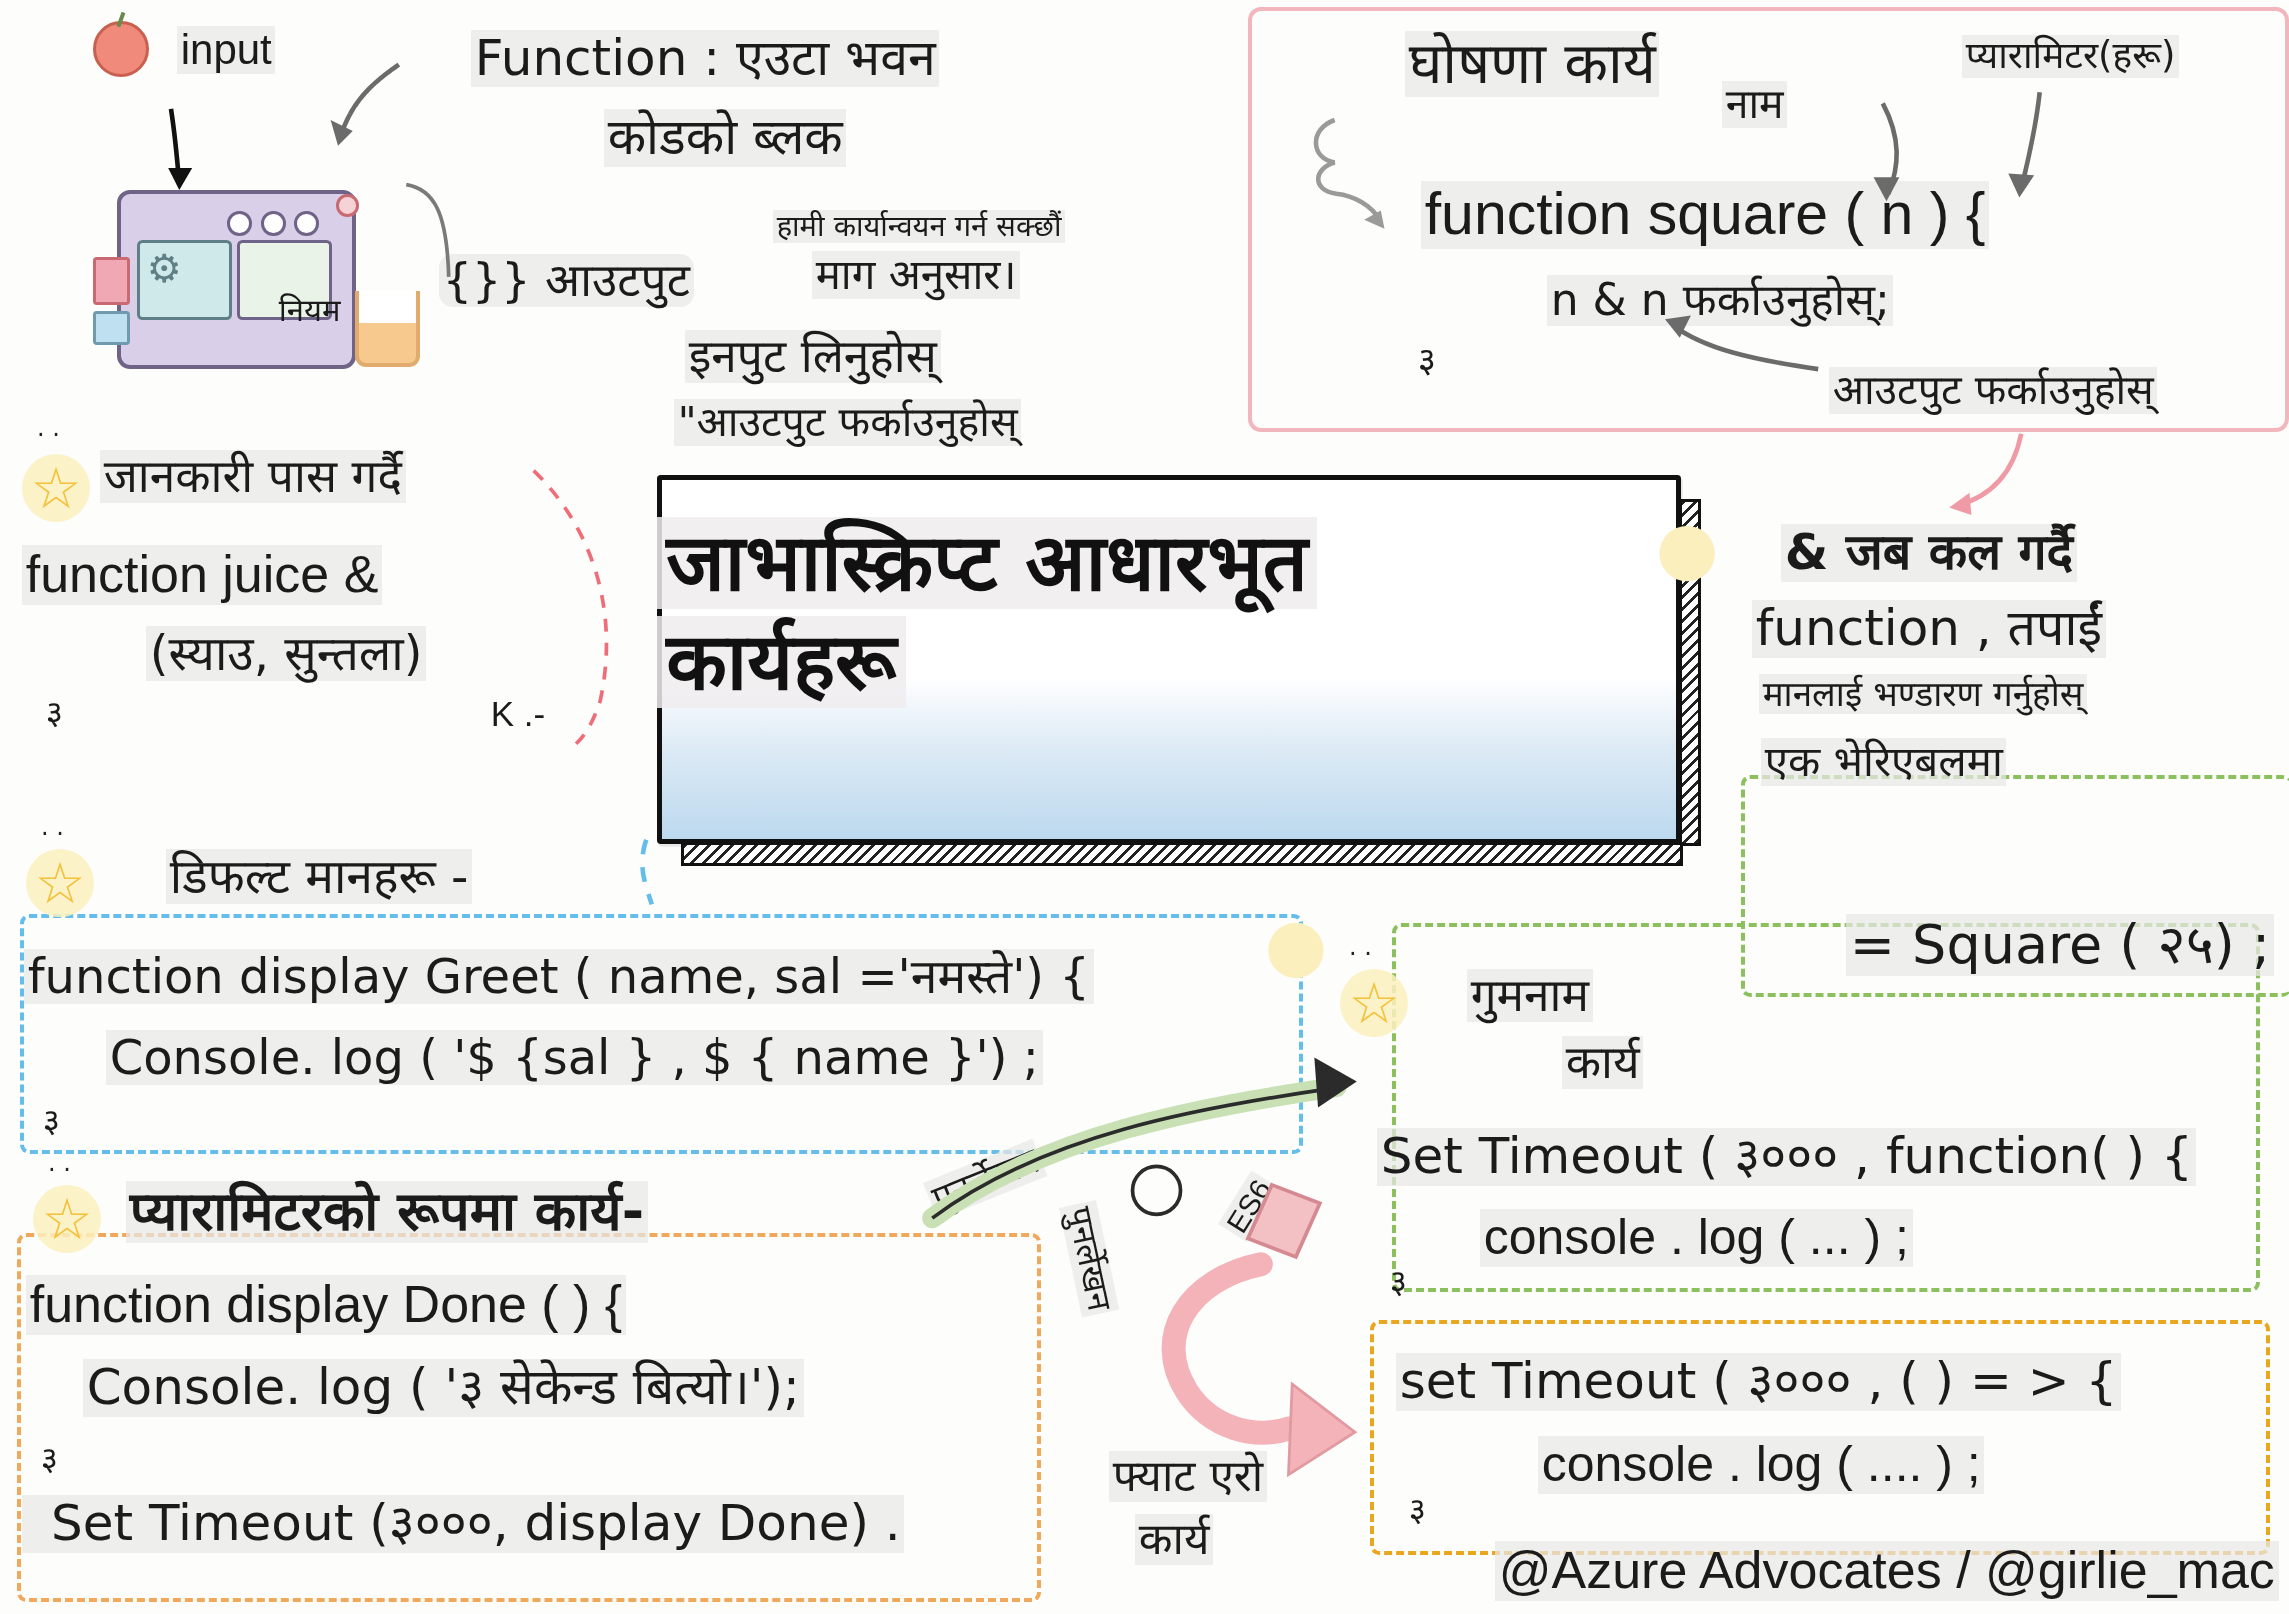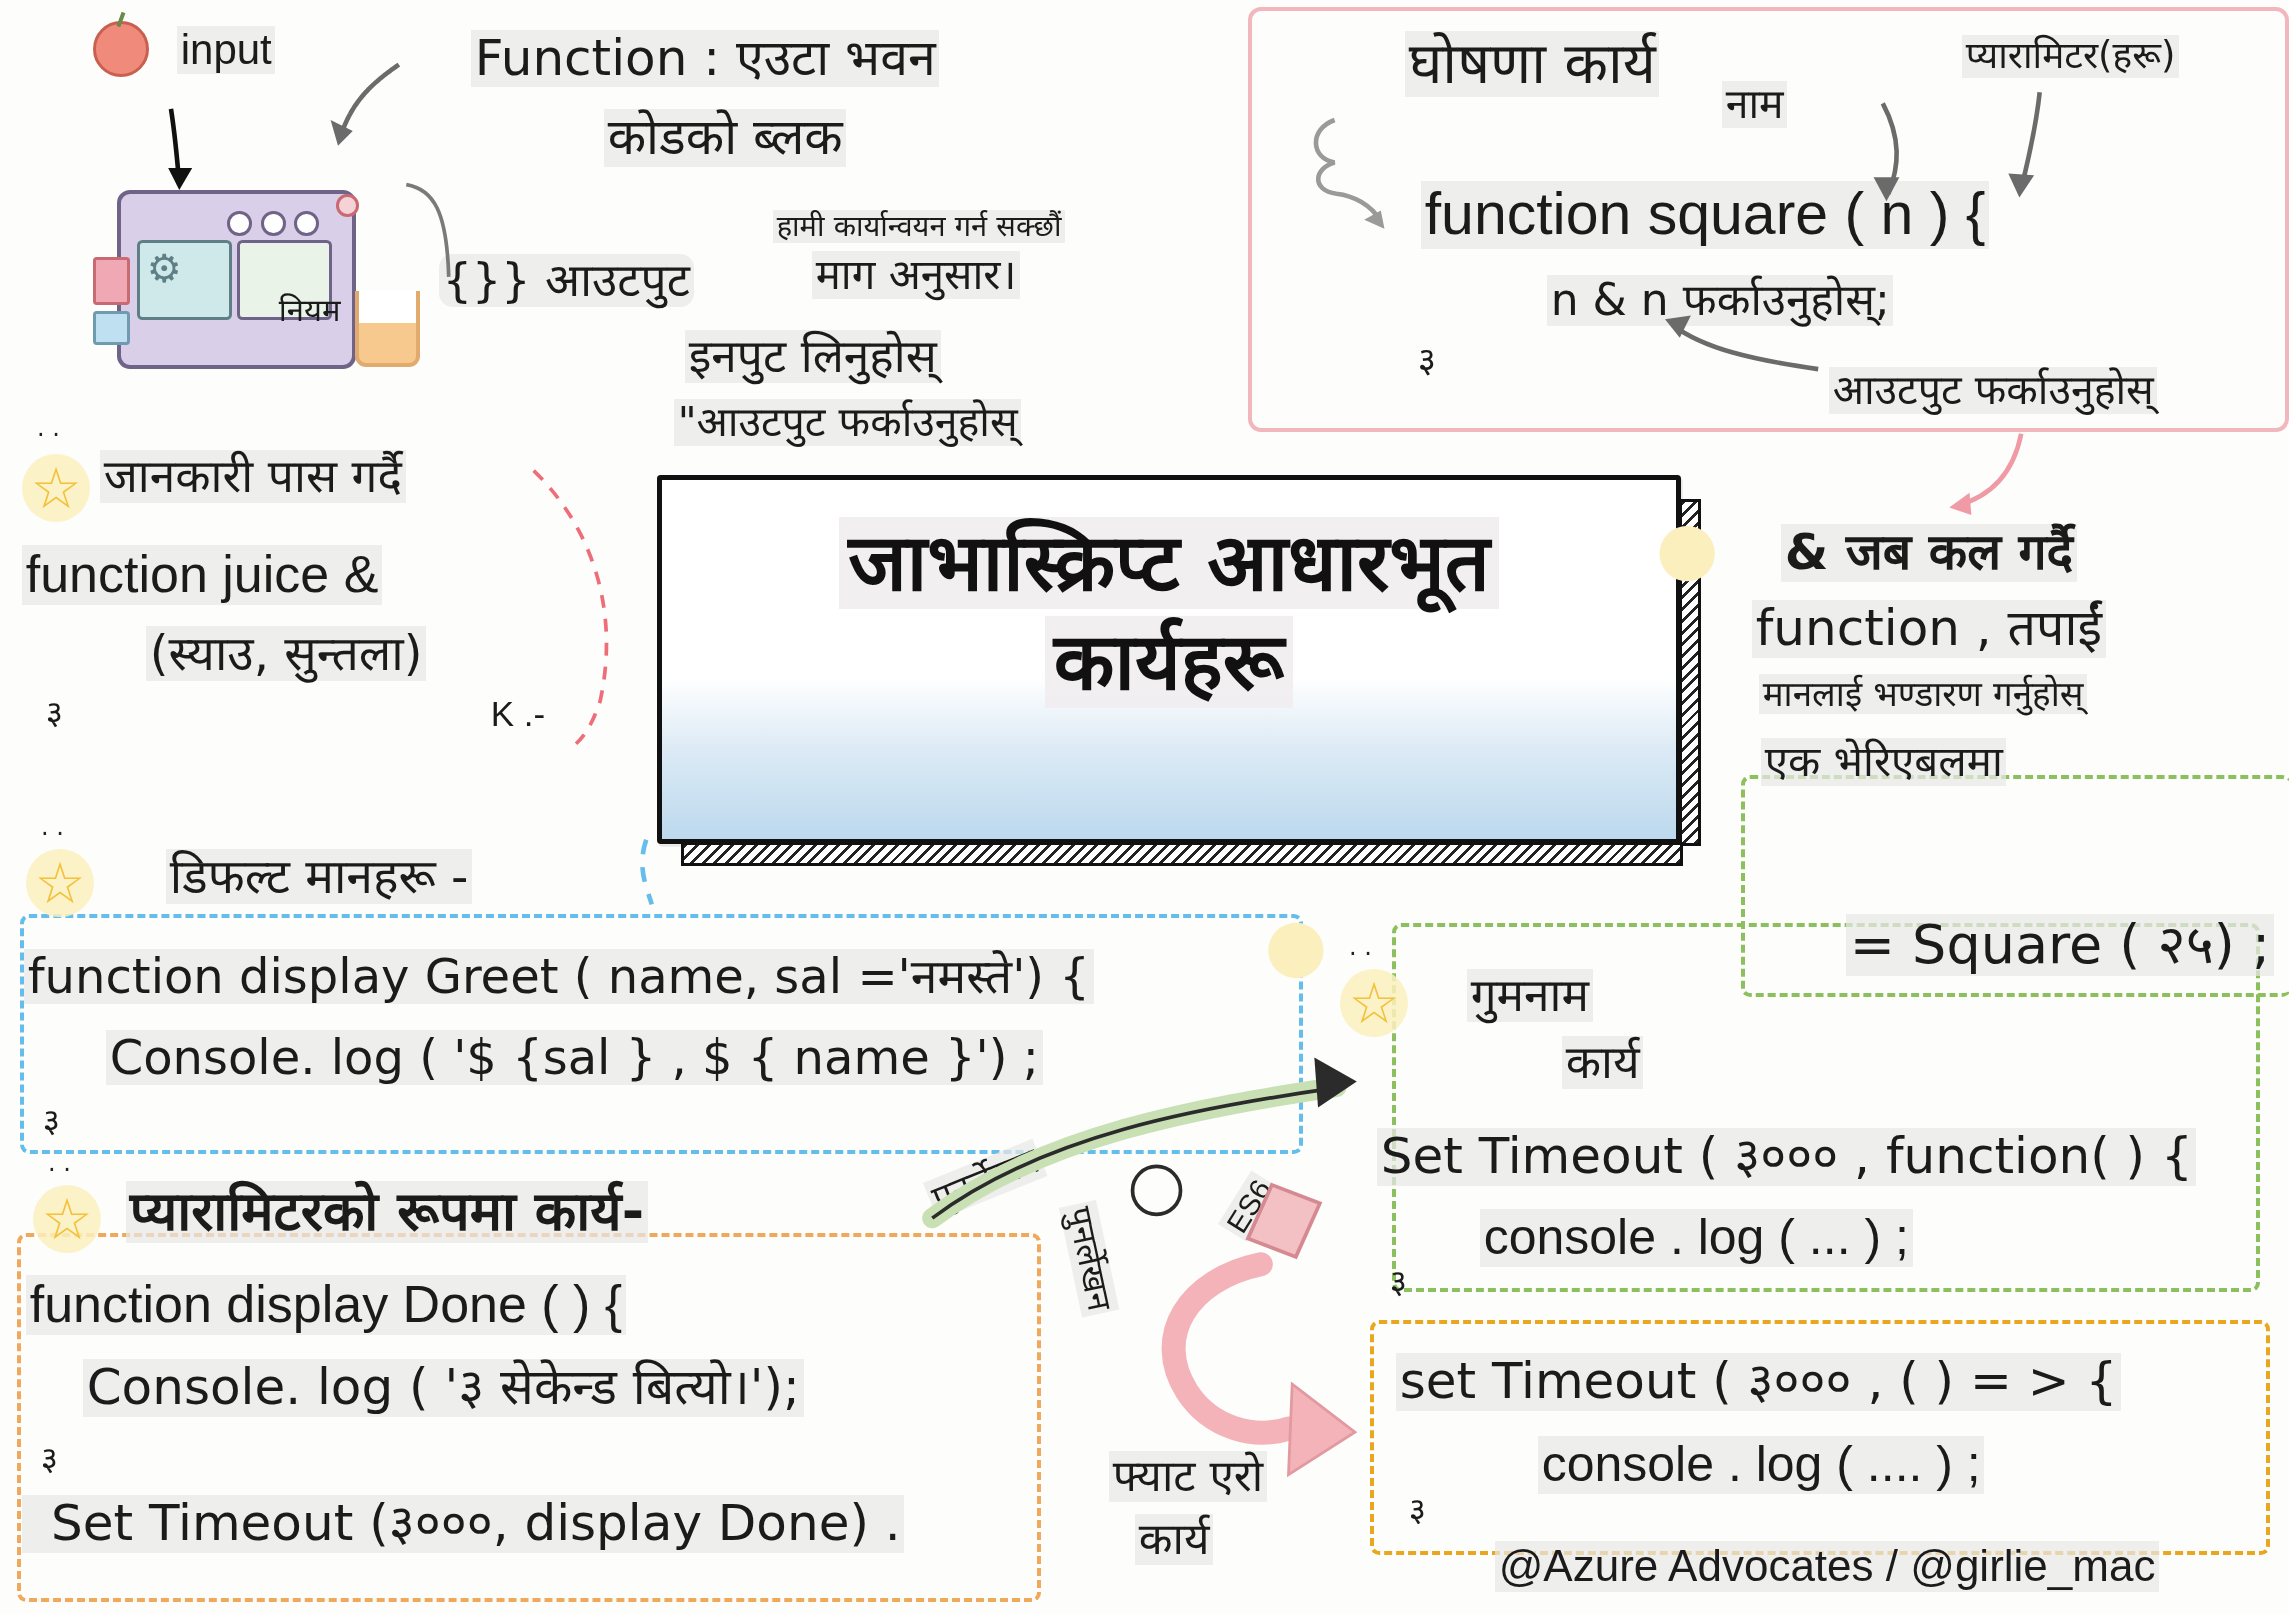--- a/index.html
+++ b/index.html
@@ -63,21 +63,20 @@
     width: 1002px;
     height: 24px;
     background: repeating-linear-gradient(135deg, #222 0 2.8px, #fff 2.8px 8.3px);
     border: 3.7px solid #111;
     box-sizing: border-box;
   }
   #title-card .title-text {
     position: absolute;
     left: 0; right: 0;
     top: 39px;
-    text-align: center;
     font-size: 79px;
     font-weight: 700;
     color: #111;
     line-height: 1.25;
   }
   #title-card .title-text span {
     background: rgba(240,236,238,0.85);
     padding: 0 9.2px;
   }
 
@@ -288,21 +287,21 @@
   <div class="txt dev" style="left:1396px; top:1353px; font-size:50px;">set Timeout ( ३००० , ( ) = &gt; {</div>
   <div class="txt lat" style="left:1501px; top:1436px; font-size:50px;margin-left:37px;">console . log ( .... ) ;</div>
   <div class="txt dev nobg" style="left:1405px; top:1491px; font-size:33px;">३</div>
 
   <div class="txt dev" style="left:1781px; top:524px; font-size:50px; font-weight:700;">&amp; जब कल गर्दै</div>
   <div class="txt dev" style="left:1752px; top:600px; font-size:50px;">function , तपाईं</div>
   <div class="txt dev" style="left:1759px; top:674px; font-size:35px;">मानलाई भण्डारण गर्नुहोस्</div>
   <div class="txt dev" style="left:1761px; top:738px; font-size:42px;">एक भेरिएबलमा</div>
   <div class="txt dev" style="left:1846px; top:914px; font-size:54px;">= Square ( २५) ;</div>
 
-  <div class="txt lat" style="left:1495px; top:1541px; font-size:44px;">@Azure Advocates / @girlie_mac</div>
+  <div class="txt lat" style="left:1495px; top:1541px; font-size:52px;">@Azure Advocates / @girlie_mac</div>
 
   <svg class="overlay" viewBox="0 0 2481 1749">
 
     <path d="M185 118 C 190 150, 192 175, 194 200" stroke="#111" stroke-width="5" fill="none"></path>
     <path d="M194 206 L182 182 L208 182 Z" fill="#111"></path>
 
     <path d="M432 70 C 400 92, 380 112, 368 150" stroke="#6b6b6b" stroke-width="5" fill="none" stroke-dasharray="2 0"></path>
     <path d="M366 158 L358 130 L382 142 Z" fill="#6b6b6b"></path>
 
     <path d="M440 200 C 470 205, 484 230, 486 300" stroke="#7a7a7a" stroke-width="4" fill="none"></path>

